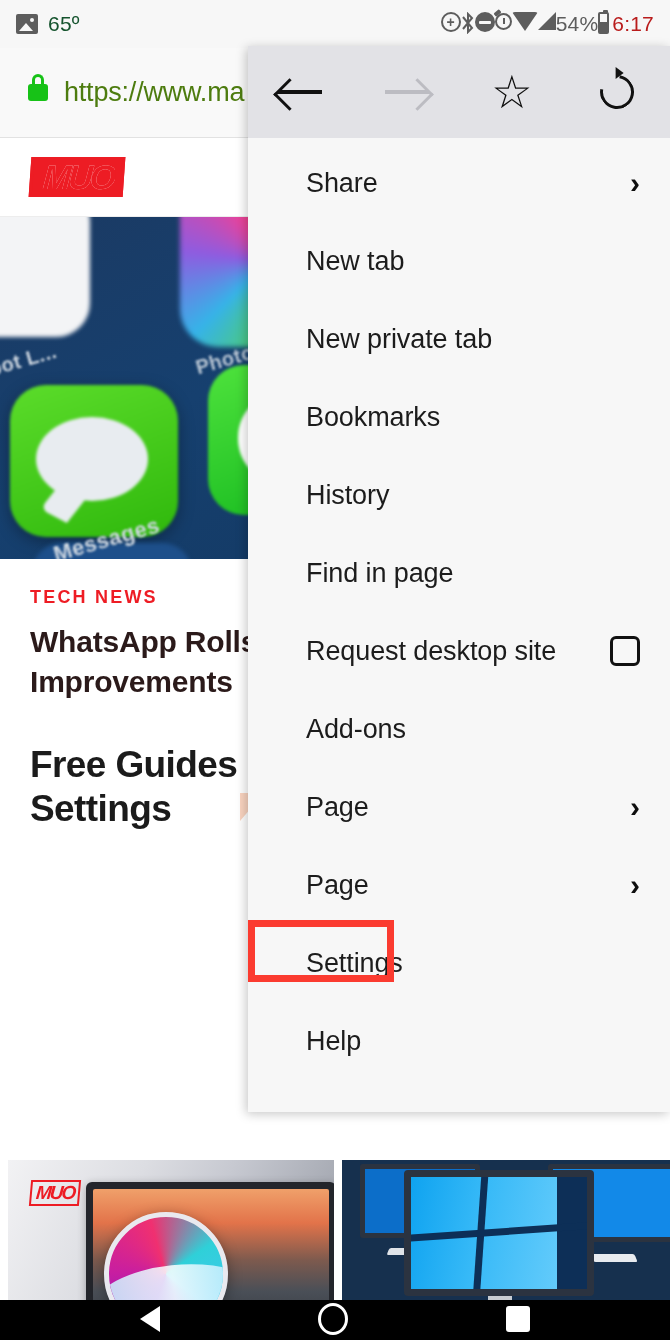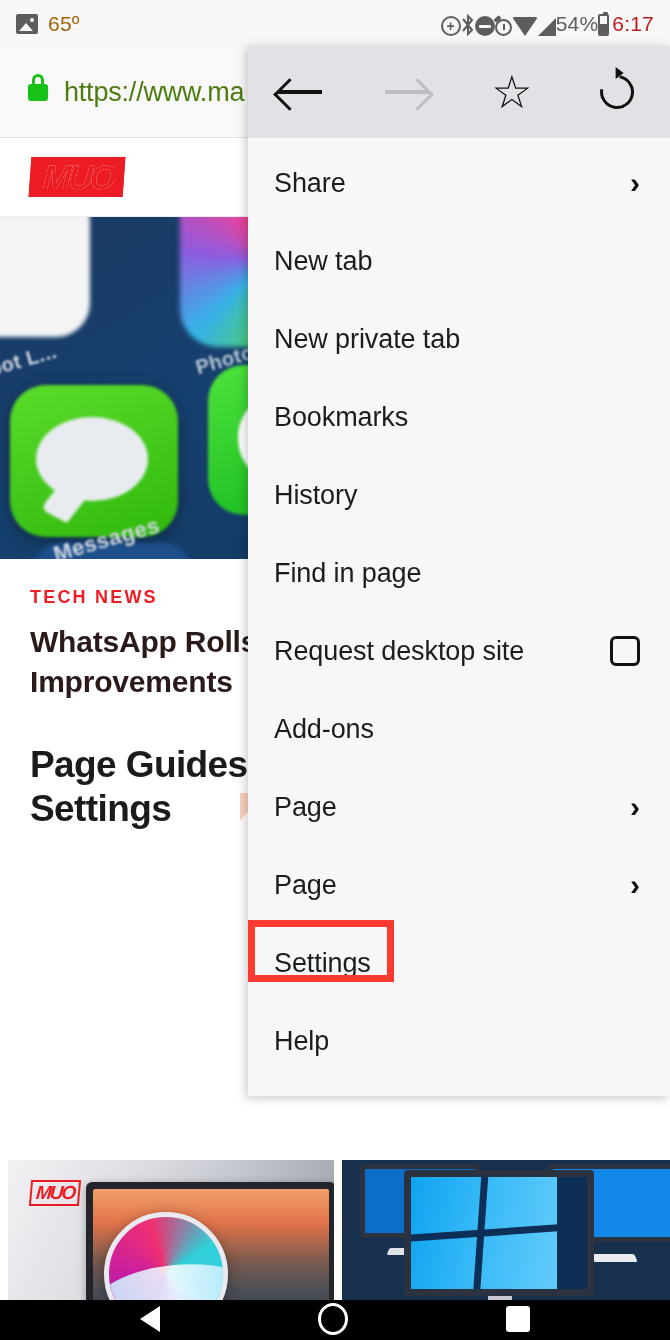--- a/index.html
+++ b/index.html
@@ -12,22 +12,22 @@
   }
   #screen { position:relative; width:670px; height:1340px; overflow:hidden; background:#fff; }
 
   
   .statusbar {
     position:absolute; left:0; top:0; width:670px; height:48px;
     background:#f7f7f7; display:flex; align-items:center;
     padding:0 16px;
   }
   .sb-left { display:flex; align-items:center; gap:10px; }
-  .sb-right { margin-left:auto; display:flex; align-items:flex-end; }
-  .sb-temp { font-size:21px; color:#a16207; letter-spacing:0.2px; }
+  .sb-right { margin-left:auto; display:flex; align-items:flex-start; }
+  .sb-temp { font-size:21px; color:#14532d; letter-spacing:0.2px; }
   .sb-pct  { font-size:21px; color:#5d5d5d; letter-spacing:0.2px; }
   .sb-time { font-size:21px; color:#b91c1c; letter-spacing:0.2px; margin-left:3px; }
   .ico { display:inline-block; position:relative; }
 
   .ico-photo { width:22px; height:20px; background:#5d5d5d; border-radius:2px; }
   .ico-photo::after{
     content:""; position:absolute; left:3px; bottom:3px;
     width:0;height:0;border-left:7px solid transparent;border-right:7px solid transparent;
     border-bottom:8px solid #f7f7f7;
   }
@@ -238,21 +238,21 @@
   .arrow-r::after{content:"";position:absolute;right:0;top:11px;width:44px;height:3.5px;background:#bcbcc2;}
   .arrow-r::before{content:"";position:absolute;right:0;top:4px;width:20px;height:20px;
     border-right:3.5px solid #bcbcc2;border-top:3.5px solid #bcbcc2;transform:rotate(45deg);}
   .star-ico { font-size:46px; line-height:44px; color:#0d0d0d; }
   .reload-ico { width:34px;height:34px;border:3.5px solid #111;border-radius:50%;
     border-top-color:transparent; transform:rotate(-35deg); position:relative;}
   .reload-ico::after{content:"";position:absolute;right:-3px;top:-6px;width:0;height:0;
     border-left:8px solid #111;border-top:6px solid transparent;border-bottom:6px solid transparent;
     transform:rotate(35deg);}
 
-  .menu-list { padding:6px 0 16px 0; }
+  .menu-list { padding:6px 0 32px 0;margin-left:32px; }
   .menu-item {
     height:78px; display:flex; align-items:center; padding:0 30px 0 26px;
     font-size:27px; color:#1c1c1c; position:relative; letter-spacing:-.1px;
   }
   .menu-item .chev {
     margin-left:auto; font-size:30px; color:#0e0e0e; font-weight:700; line-height:1;
   }
   .menu-item .cbox {
     margin-left:auto; width:30px;height:30px;border:3px solid #111;border-radius:6px;
   }
@@ -314,21 +314,21 @@
       <div class="lbl lbl-w">W</div>
     </div>
 
     <div class="tech-news">TECH NEWS</div>
     <div class="headline">
       <span>WhatsApp Rolls O</span><br>
       <span>Improvements</span>
     </div>
 
     <div class="promo">
-      <span>Page Guides</span><br>
+      <span>Free Guides</span><br>
       <span>Settings</span>
       <span class="promo-arrow"></span>
     </div>
 
     <div class="cards">
       <div class="card card-siri">
         <div class="siri-bg"></div>
         <div class="laptop"></div>
         <div class="siri-orb"></div>
         <div class="muo-sm">MUO</div>

